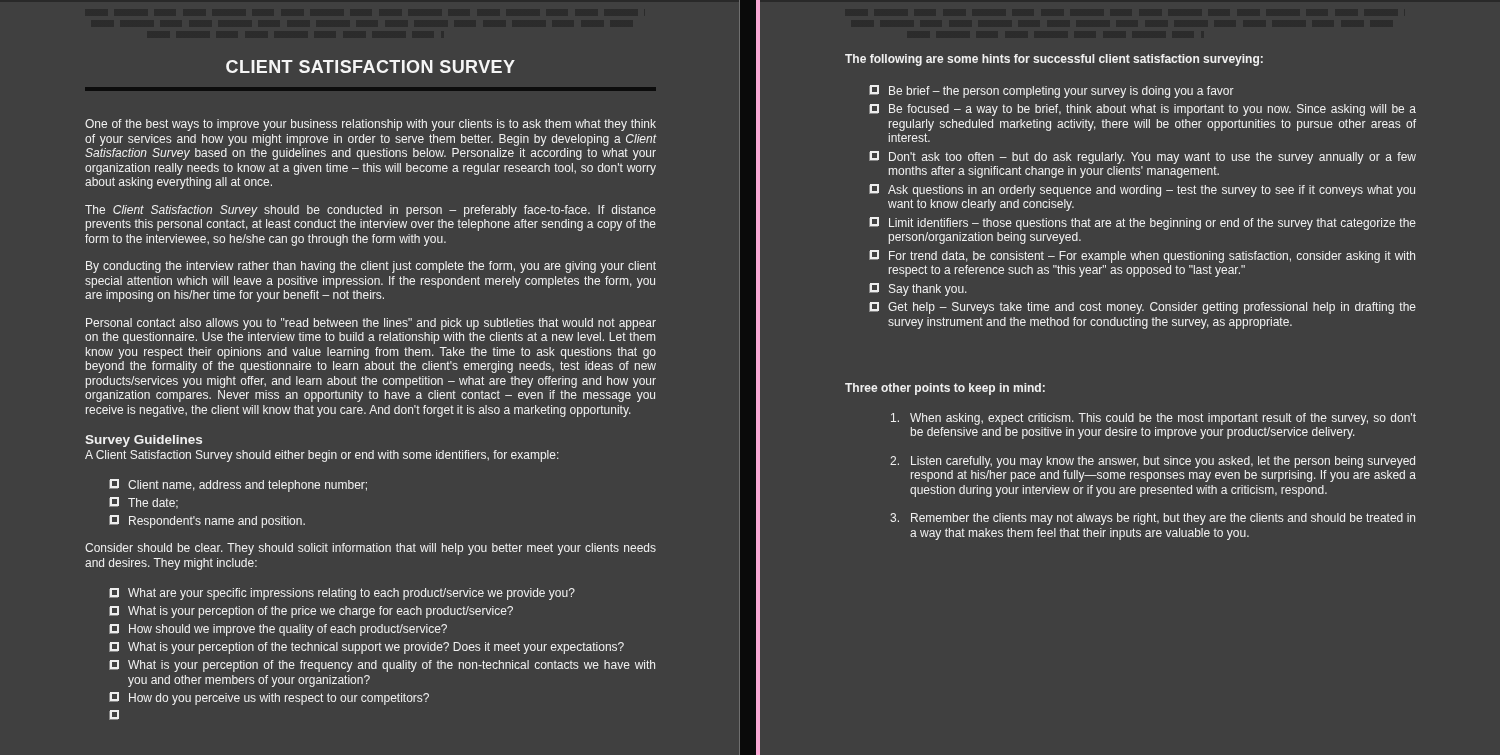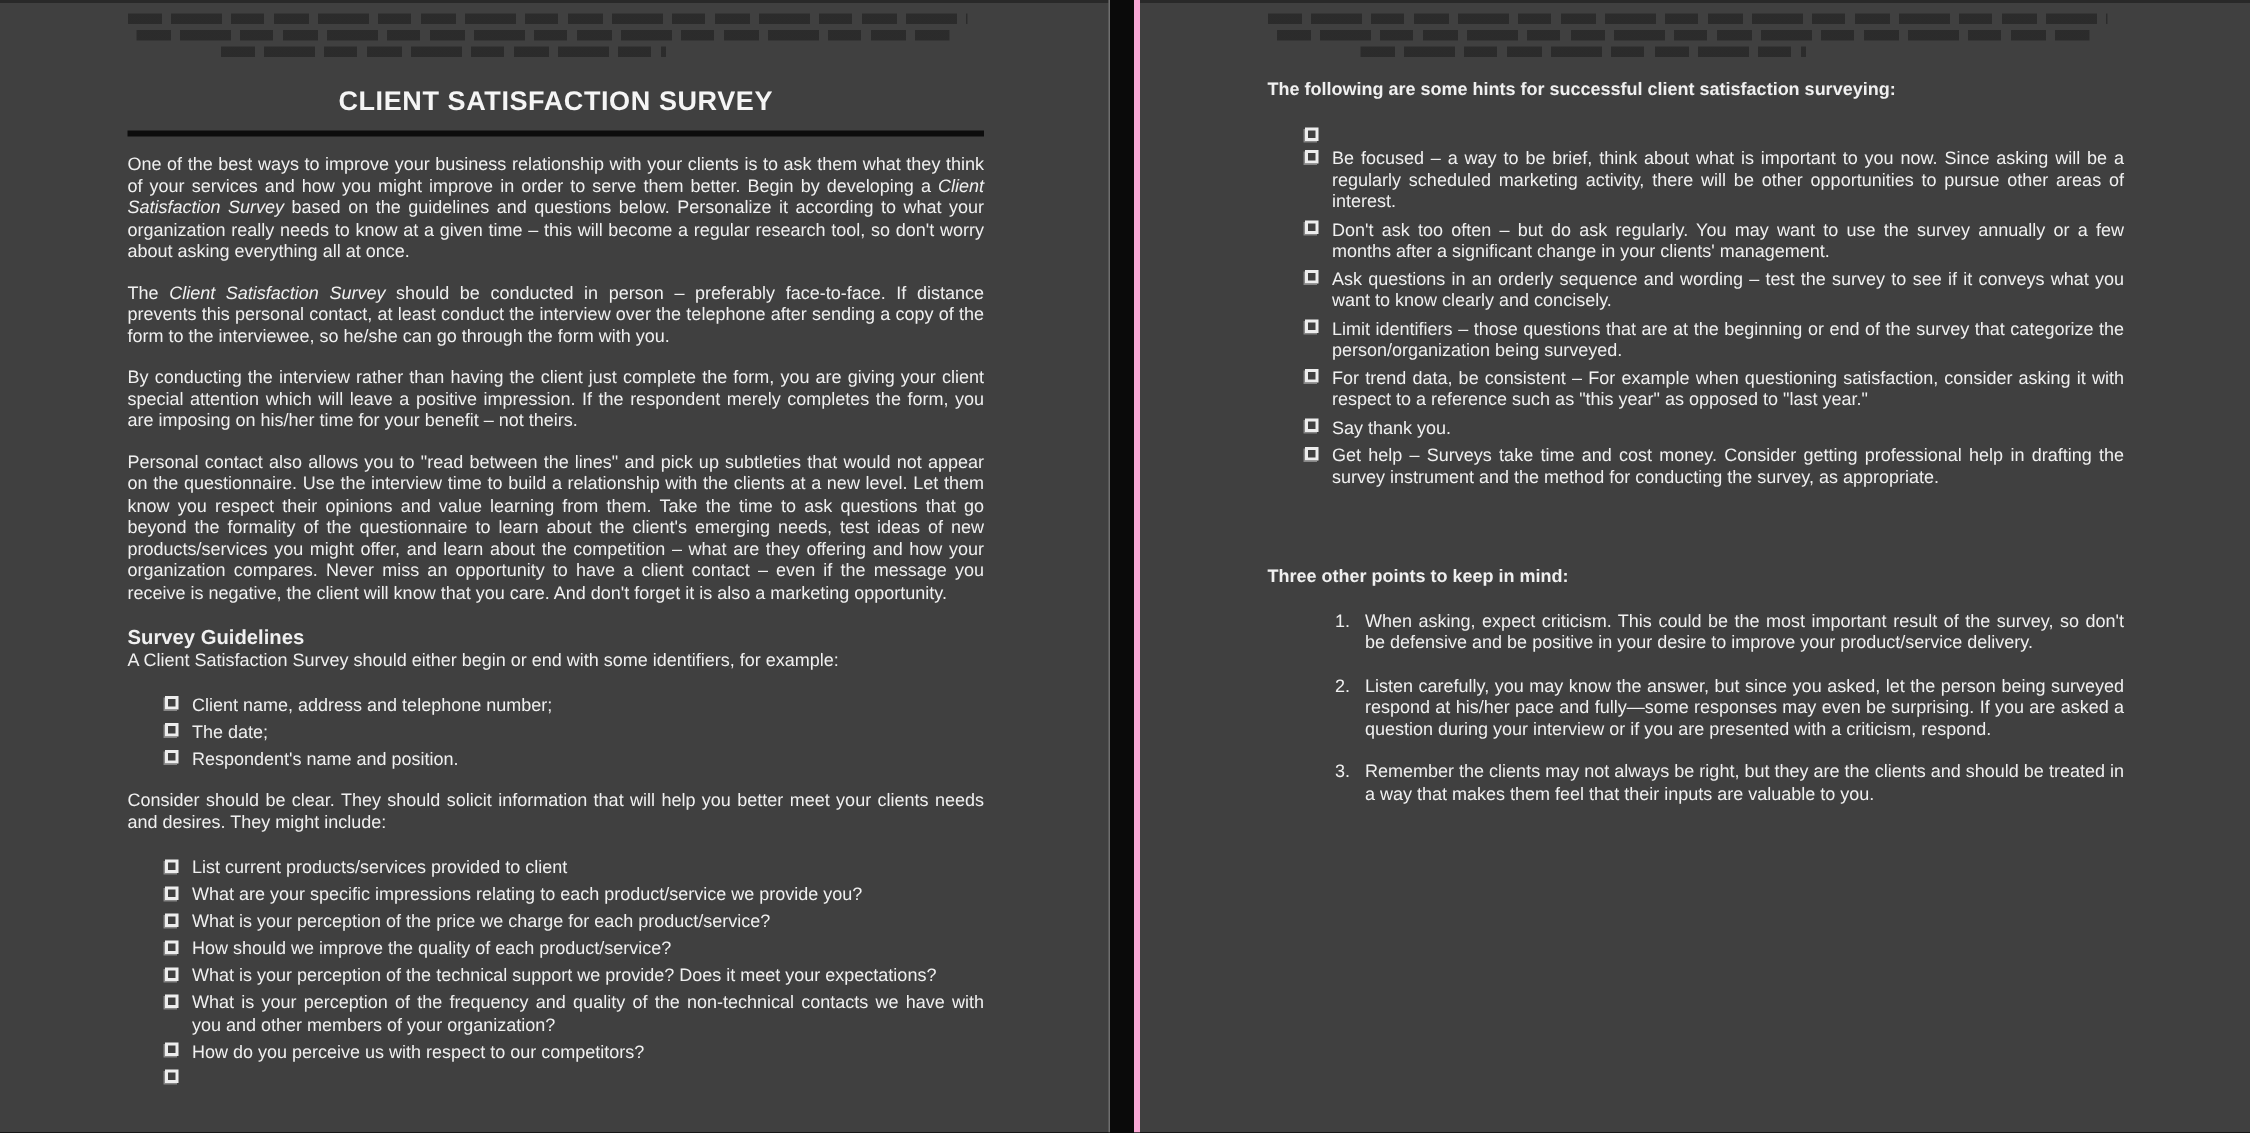--- a/index.html
+++ b/index.html
@@ -49,21 +49,21 @@
     font-size: 18px; line-height: 20px; font-weight: bold;
     letter-spacing: 0.4px; text-align: center; color: #f5f5f5;
   }
   .title-rule { height: 4px; background: #0c0c0c; margin-top: 10px; }
 
   p.body-par {
     margin: 13px 0 0 0;
     font-size: 12px; line-height: 14.5px;
     text-align: justify;
   }
-  p.body-par.first { margin-top: 11px; }
+  p.body-par.first { margin-top: 26px; }
   p.body-par i { font-style: italic; }
 
   h2.section-head {
     margin: 14px 0 0 0;
     font-size: 13.5px; line-height: 17px; font-weight: bold;
   }
   p.tight { margin: 0; font-size: 12px; line-height: 14.5px; text-align: justify; }
 
   ul.checklist {
     list-style: none; margin: 15px 0 0 0; padding: 0 0 0 25px;
@@ -134,24 +134,20 @@
           <li>
             <span class="cb"></span>
             <span class="txt">Respondent's name and position.</span>
           </li>
         </ul>
 
       <p class="body-par">Consider should be clear. They should solicit information that will help you better meet your clients needs and desires. They might include:</p>
 
       <ul class="checklist q">
 
-          <li>
-            <span class="cb"></span>
-            <span class="txt">List current products/services provided to client</span>
-          </li>
 
           <li>
             <span class="cb"></span>
             <span class="txt">What are your specific impressions relating to each product/service we provide you?</span>
           </li>
 
           <li>
             <span class="cb"></span>
             <span class="txt">What is your perception of the price we charge for each product/service?</span>
           </li>
@@ -192,20 +188,21 @@
       <div class="ghost-line g2"></div>
       <div class="ghost-line g3"></div>
     </div>
     <div class="col">
       <p class="bold-head">The following are some hints for successful client satisfaction surveying:</p>
 
       <ul class="checklist hints">
 
           <li>
             <span class="cb"></span>
+            <span class="txt">Be brief – the person completing your survey is doing you a favor</span>
           </li>
 
           <li>
             <span class="cb"></span>
             <span class="txt">Be focused – a way to be brief, think about what is important to you now. Since asking will be a regularly scheduled marketing activity, there will be other opportunities to pursue other areas of interest.</span>
           </li>
 
           <li>
             <span class="cb"></span>
             <span class="txt">Don't ask too often – but do ask regularly. You may want to use the survey annually or a few months after a significant change in your clients' management.</span>

